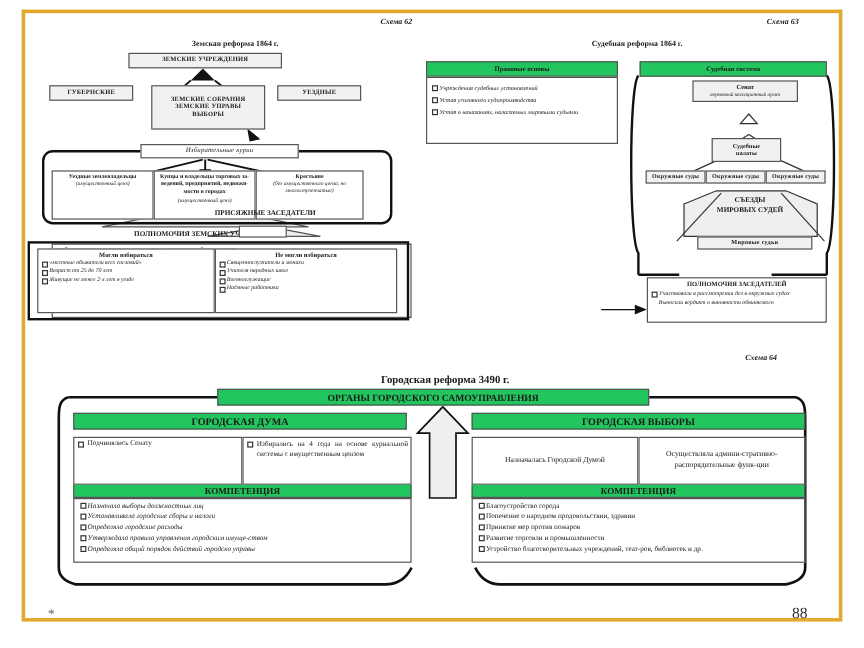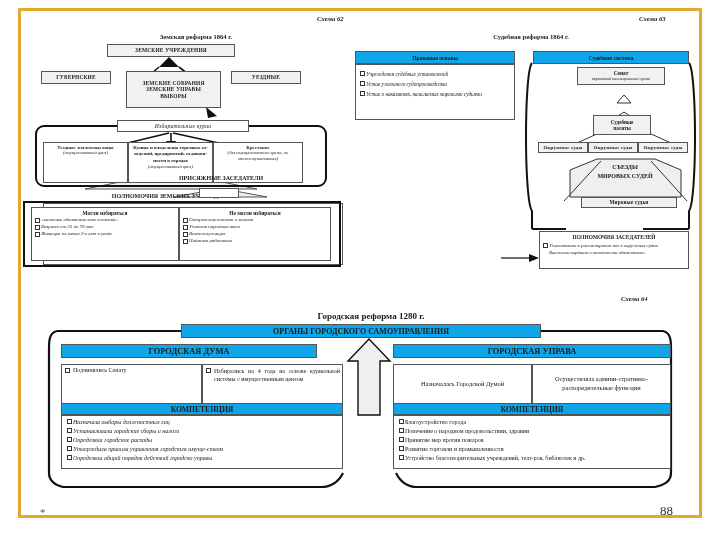--- a/index.html
+++ b/index.html
@@ -15,21 +15,21 @@
   .boxw{background:#ffffff;}
   .ttl{position:absolute;font-weight:bold;text-align:center;font-size:6.6px;}
   .schema{position:absolute;font-style:italic;font-weight:bold;font-size:6.6px;}
   .heavy{position:absolute;box-sizing:border-box;border:2px solid #111;border-radius:9px;background:transparent;}
   .heavy2{position:absolute;box-sizing:border-box;border:2px solid #111;background:transparent;}
   .it{font-style:italic;font-weight:normal;}
   .li{position:relative;font-size:4.9px;line-height:1.42;padding-left:7px;white-space:nowrap;}
   .li:before{content:"";position:absolute;left:1px;top:1.3px;width:3.2px;height:3.2px;border:.7px solid #333;}
   .liw{white-space:normal;}
   .listbox{position:absolute;box-sizing:border-box;border:1px solid #555;background:#fff;padding:2px 3px;}
-  .hdrbar{position:absolute;box-sizing:border-box;border:1px solid #555;background:#0ea5e9;
+  .hdrbar{position:absolute;box-sizing:border-box;border:1px solid #555;background:#22c55e;
           text-align:center;font-weight:bold;display:flex;align-items:center;justify-content:center;}
   svg.ov{position:absolute;left:0;top:0;width:678px;height:504px;pointer-events:none;}
   .cell{position:absolute;box-sizing:border-box;border:1px solid #555;background:#fff;font-size:5px;padding:2px;}
   .cellc{text-align:center;font-weight:bold;}
   .footstar{position:absolute;left:40px;top:506px;font-size:11px;color:#555;}
   .pagenum{position:absolute;left:660px;top:503px;font-size:13px;color:#333;}
 </style>
 </head>
 <body>
 
@@ -170,43 +170,43 @@
       <div class="li it liw">Наёмные работники</div>
     </div>
 
     <div class="cell" style="left:518px;top:220px;width:150px;height:38px;">
       <div style="text-align:center;font-weight:bold;font-size:5.4px;margin-bottom:2px;">ПОЛНОМОЧИЯ ЗАСЕДАТЕЛЕЙ</div>
       <div class="li it liw" style="line-height:1.5;">Участвовали в рассмотрении дел в окружных судах</div>
       <div class="it" style="font-size:4.9px;padding-left:7px;line-height:1.5;">Выносили вердикт о виновности обвиняемого</div>
     </div>
 
     <div class="schema" style="left:600px;top:284px;">Схема 64</div>
-    <div class="ttl" style="left:240px;top:300px;width:220px;font-size:9px;">Городская реформа 1280 г.</div>
+    <div class="ttl" style="left:240px;top:300px;width:220px;font-size:9px;">Городская реформа 3490 г.</div>
 
     <div class="hdrbar" style="left:160px;top:313px;width:360px;height:14px;font-size:8px;">ОРГАНЫ ГОРОДСКОГО САМОУПРАВЛЕНИЯ</div>
 
-    <div class="hdrbar" style="left:40px;top:333px;width:256px;height:14px;font-size:8.4px;">ГОРОДСКАЯ ДУМА</div>
+    <div class="hdrbar" style="left:40px;top:333px;width:278px;height:14px;font-size:8.4px;">ГОРОДСКАЯ ДУМА</div>
 
     <div class="cell" style="left:40px;top:353px;width:141px;height:40px;">
       <div class="li" style="font-size:6px;line-height:1.3;padding-left:9px;white-space:normal;">Подчинялись Сенату</div>
     </div>
     <div class="cell" style="left:181px;top:353px;width:141px;height:40px;">
       <div class="li" style="font-size:6px;line-height:1.35;padding-left:9px;white-space:normal;text-align:justify;">Избирались на 4 года на основе куриальной системы с имущественным цензом</div>
     </div>
 
     <div class="hdrbar" style="left:40px;top:393px;width:282px;height:11px;font-size:7.6px;border-top:none;">КОМПЕТЕНЦИЯ</div>
     <div class="listbox" style="left:40px;top:404px;width:282px;height:54px;padding:2px 4px;">
       <div class="li it liw" style="font-size:6px;line-height:1.5;">Назначала выборы должностных лиц</div>
       <div class="li it liw" style="font-size:6px;line-height:1.5;">Устанавливала городские сборы и налоги</div>
       <div class="li it liw" style="font-size:6px;line-height:1.5;">Определяла городские расходы</div>
       <div class="li it liw" style="font-size:6px;line-height:1.5;">Утверждала правила управления городским имуще-ством</div>
       <div class="li it liw" style="font-size:6px;line-height:1.5;">Определяла общий порядок действий городско управы</div>
     </div>
 
-    <div class="hdrbar" style="left:372px;top:333px;width:278px;height:14px;font-size:8.4px;">ГОРОДСКАЯ УПРАВА</div>
+    <div class="hdrbar" style="left:372px;top:333px;width:278px;height:14px;font-size:8.4px;">ГОРОДСКАЯ ВЫБОРЫ</div>
 
     <div class="cell" style="left:372px;top:353px;width:139px;height:40px;display:flex;align-items:center;justify-content:center;text-align:center;">
       <span style="font-size:6.4px;line-height:1.35;">Назначалась Городской Думой</span>
     </div>
     <div class="cell" style="left:511px;top:353px;width:139px;height:40px;display:flex;align-items:center;justify-content:center;text-align:center;">
       <span style="font-size:6.4px;line-height:1.35;">Осуществляла админи-стративно-распорядительные функ-ции</span>
     </div>
 
     <div class="hdrbar" style="left:372px;top:393px;width:278px;height:11px;font-size:7.6px;border-top:none;">КОМПЕТЕНЦИЯ</div>
     <div class="listbox" style="left:372px;top:404px;width:278px;height:54px;padding:2px 4px;">

